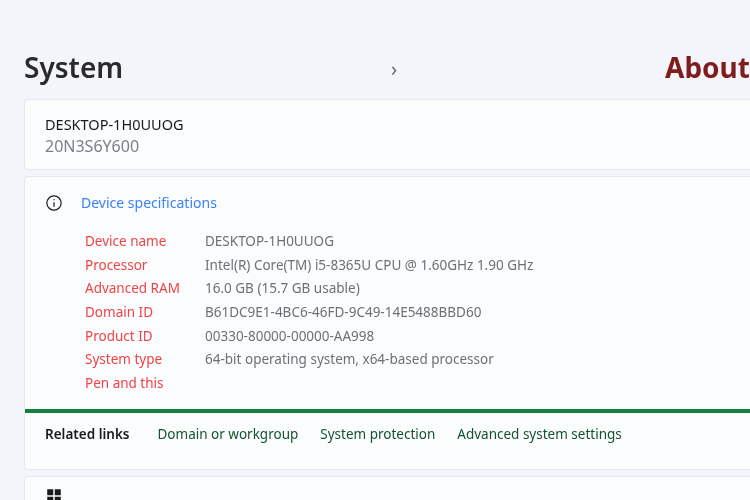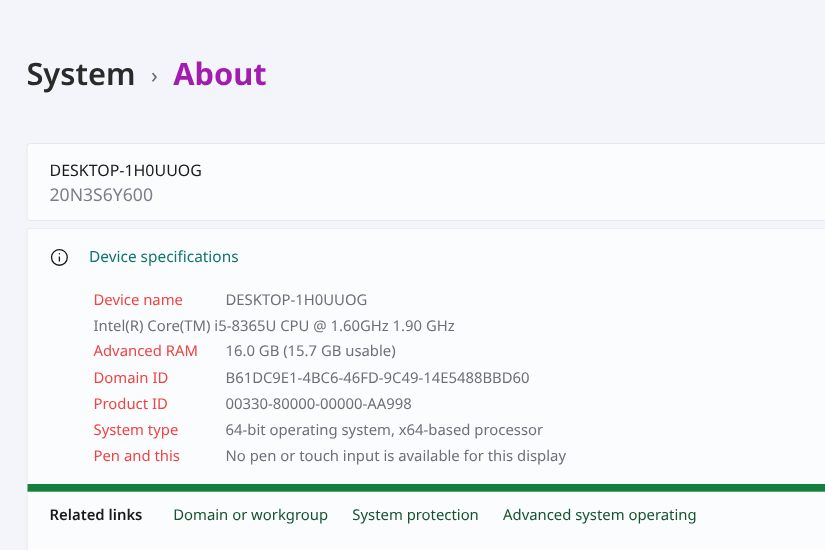--- a/index.html
+++ b/index.html
@@ -11,37 +11,38 @@
     background: #f3f5fa;
     color: #1a1a1a;
   }
   .page {
     padding: 48px 0 0 24px;
   }
   .breadcrumb {
     display: flex;
     align-items: baseline;
     gap: 14px;
-    margin-bottom: 44px;
+    margin-bottom: 13px;
+    justify-content: space-between;
   }
   .bc-parent {
     font-size: 28px;
     font-weight: 600;
     color: #2a2a2a;
   }
   .bc-sep {
     font-size: 20px;
     color: #6a6a6a;
     position: relative;
     top: -2px;
   }
   .bc-current {
     font-size: 28px;
     font-weight: 700;
-    color: #a21caf;
+    color: #7f1d1d;
   }
   .card {
     background: #fbfcfe;
     border: 1px solid #e6e8ee;
     border-radius: 4px 0 0 4px;
     border-right: none;
     margin-bottom: 6px;
   }
   .devname-card {
     padding: 14px 20px 12px;
@@ -69,21 +70,21 @@
     height: 18px;
     display: inline-flex;
     align-items: center;
     justify-content: center;
     color: #1a1a1a;
     flex-shrink: 0;
   }
   .info-icon svg { width: 18px; height: 18px; }
   .spec-title {
     font-size: 14px;
-    color: #0f766e;
+    color: #3b82f6;
   }
   .spec-table {
     padding: 4px 20px 6px 60px;
   }
   .spec-row {
     display: flex;
     font-size: 13.5px;
     line-height: 1.75;
   }
   .spec-label {
@@ -93,21 +94,21 @@
   }
   .spec-value {
     color: #6d7078;
   }
   .related {
     display: flex;
     align-items: center;
     gap: 22px;
     padding: 12px 20px;
     font-size: 13.5px;
-    border-top: 7px solid #15803d;
+    border-top: 4px solid #15803d;
     margin-top: 8px;
   }
   .related-label {
     font-weight: 600;
     color: #1a1a1a;
     margin-right: 6px;
   }
   .related-link {
     color: #14532d;
     cursor: pointer;
@@ -155,49 +156,49 @@
       </span>
       <span class="spec-title">Device specifications</span>
     </div>
 
     <div class="spec-table">
       <div class="spec-row">
         <span class="spec-label">Device name</span>
         <span class="spec-value">DESKTOP-1H0UUOG</span>
       </div>
       <div class="spec-row">
+        <span class="spec-label">Processor</span>
         <span class="spec-value">Intel(R) Core(TM) i5-8365U CPU @ 1.60GHz   1.90 GHz</span>
       </div>
       <div class="spec-row">
         <span class="spec-label">Advanced RAM</span>
         <span class="spec-value">16.0 GB (15.7 GB usable)</span>
       </div>
       <div class="spec-row">
         <span class="spec-label">Domain ID</span>
         <span class="spec-value">B61DC9E1-4BC6-46FD-9C49-14E5488BBD60</span>
       </div>
       <div class="spec-row">
         <span class="spec-label">Product ID</span>
         <span class="spec-value">00330-80000-00000-AA998</span>
       </div>
       <div class="spec-row">
         <span class="spec-label">System type</span>
         <span class="spec-value">64-bit operating system, x64-based processor</span>
       </div>
       <div class="spec-row">
         <span class="spec-label">Pen and this</span>
-        <span class="spec-value">No pen or touch input is available for this display</span>
       </div>
     </div>
 
     <div class="related">
       <span class="related-label">Related links</span>
       <span class="related-link">Domain or workgroup</span>
       <span class="related-link">System protection</span>
-      <span class="related-link">Advanced system operating</span>
+      <span class="related-link">Advanced system settings</span>
     </div>
   </div>
 
   <div class="next-card">
     <span class="next-icon">
       <svg viewBox="0 0 24 24" fill="currentColor">
         <rect x="3" y="3" width="8" height="8"></rect>
         <rect x="13" y="3" width="8" height="8"></rect>
         <rect x="3" y="13" width="8" height="8"></rect>
         <rect x="13" y="13" width="8" height="8"></rect>

